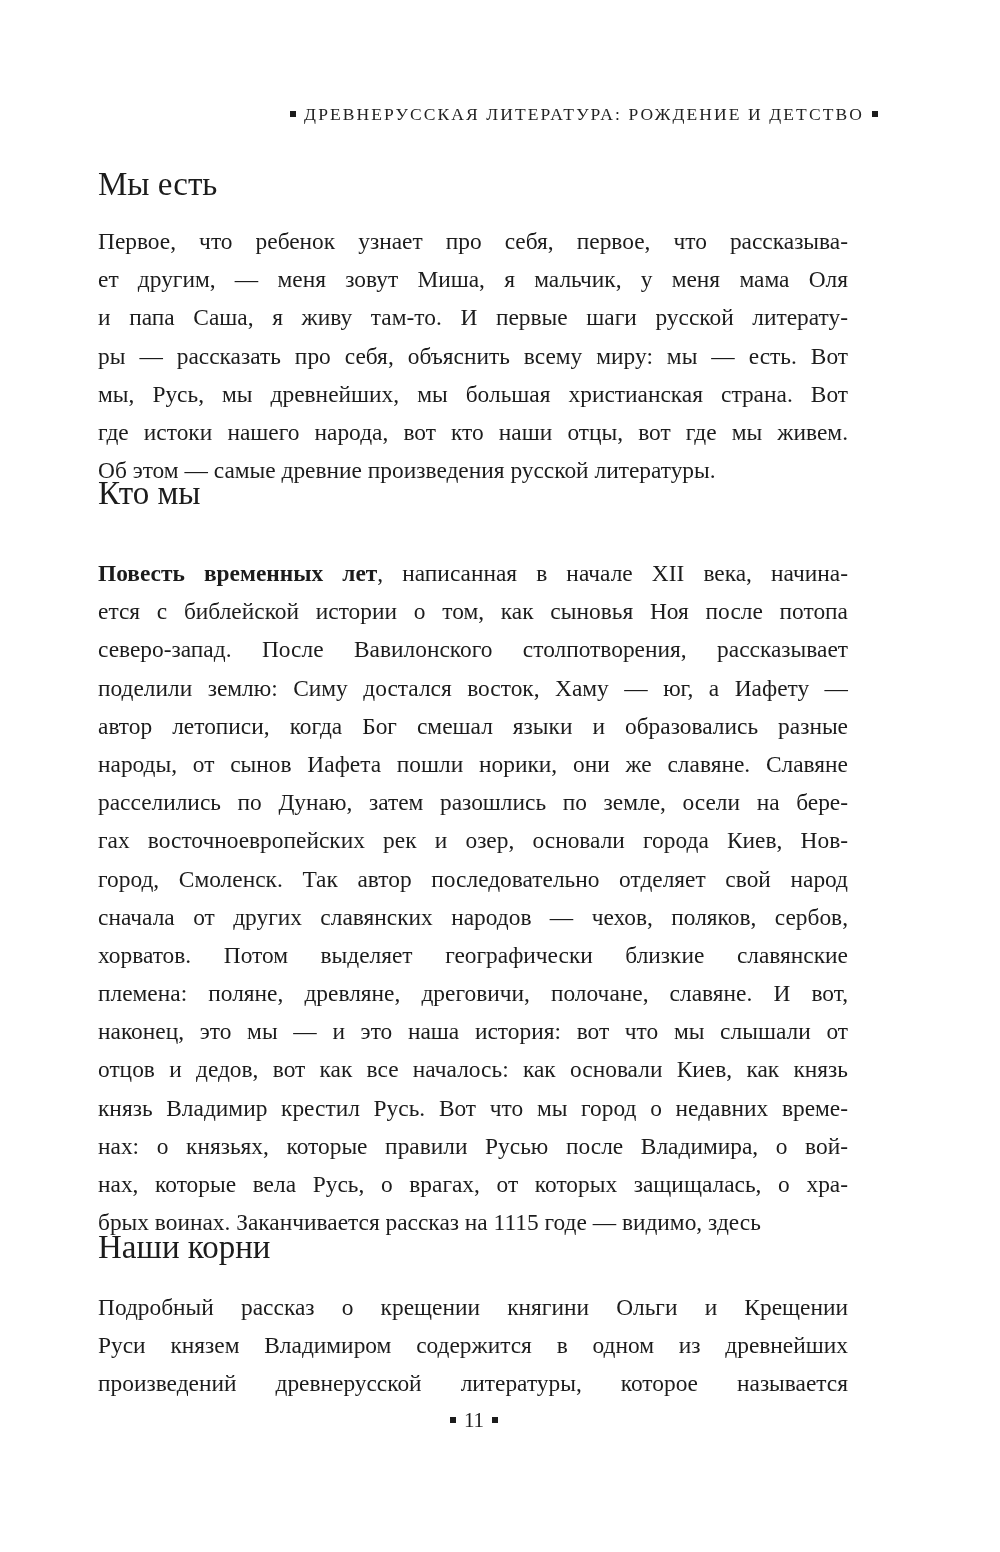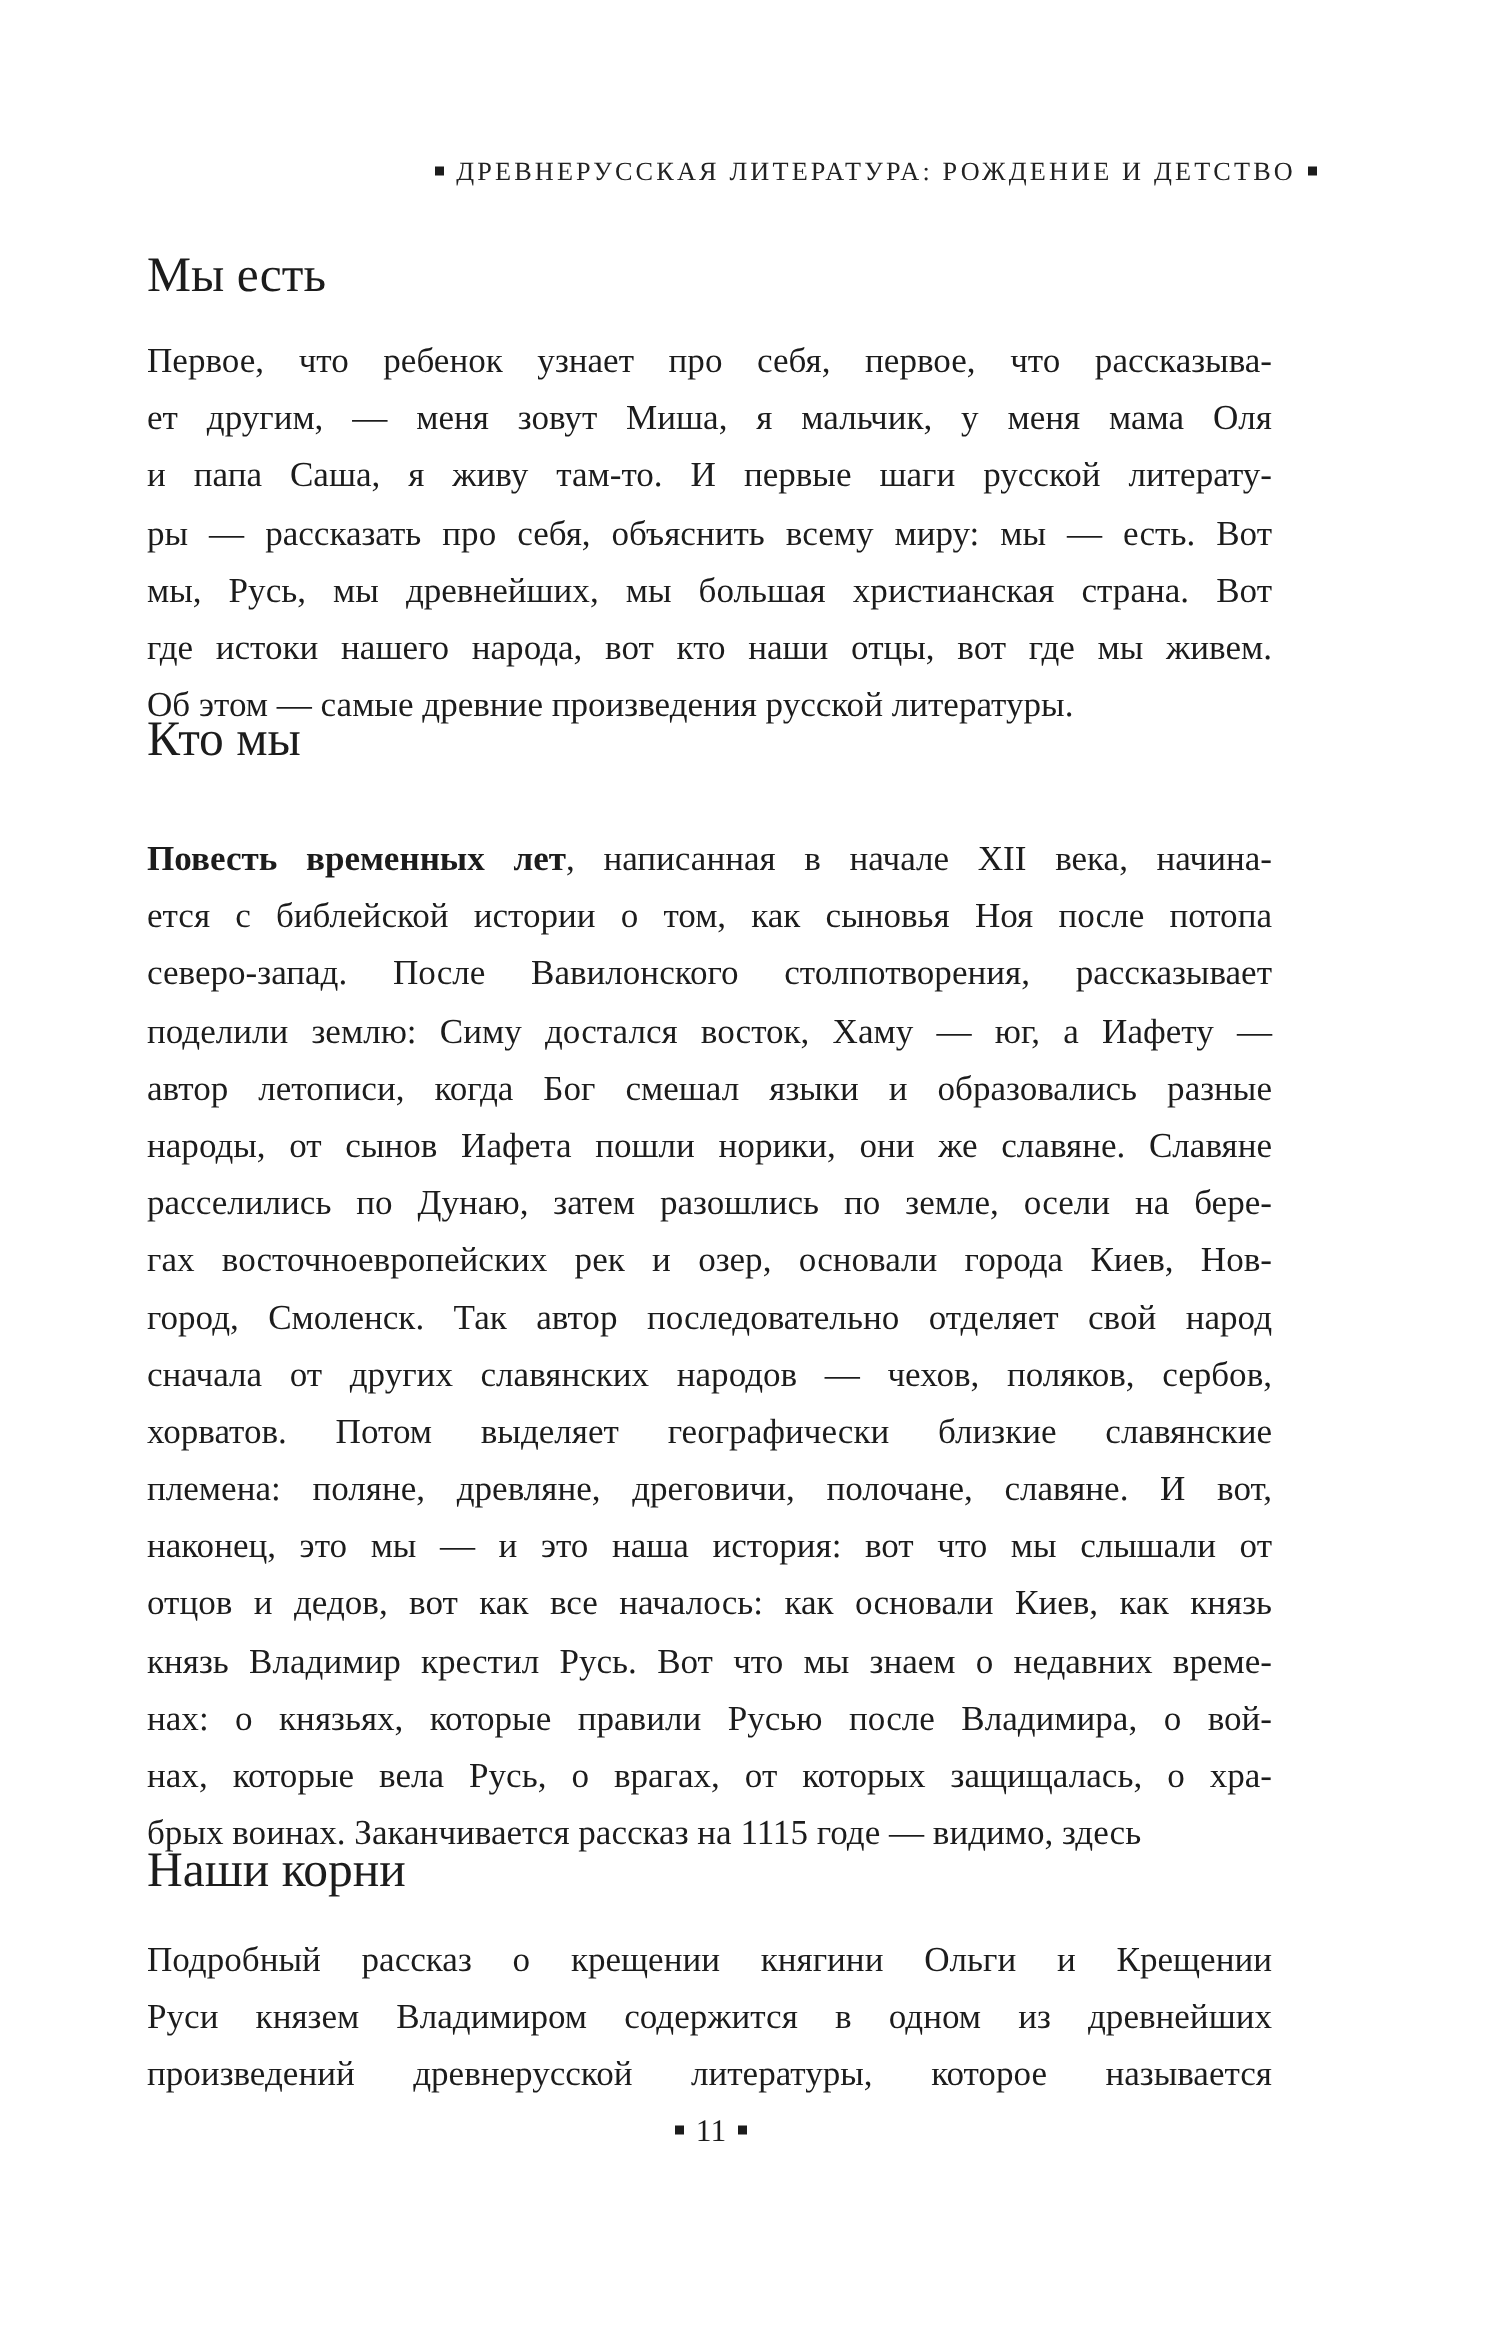--- a/index.html
+++ b/index.html
@@ -114,21 +114,21 @@
     <span class="line" style="white-space: normal;">автор летописи, когда Бог смешал языки и образовались разные</span>
     <span class="line" style="white-space: normal;">народы, от сынов Иафета пошли норики, они же славяне. Славяне</span>
     <span class="line" style="white-space: normal;">расселились по Дунаю, затем разошлись по земле, осели на бере-</span>
     <span class="line" style="white-space: normal;">гах восточноевропейских рек и озер, основали города Киев, Нов-</span>
     <span class="line" style="white-space: normal;">город, Смоленск. Так автор последовательно отделяет свой народ</span>
     <span class="line" style="white-space: normal;">сначала от других славянских народов — чехов, поляков, сербов,</span>
     <span class="line" style="white-space: normal;">хорватов. Потом выделяет географически близкие славянские</span>
     <span class="line" style="white-space: normal;">племена: поляне, древляне, дреговичи, полочане, славяне. И вот,</span>
     <span class="line" style="white-space: normal;">наконец, это мы — и это наша история: вот что мы слышали от</span>
     <span class="line" style="white-space: normal;">отцов и дедов, вот как все началось: как основали Киев, как князь</span>
-    <span class="line" style="white-space: normal;">князь Владимир крестил Русь. Вот что мы знаем о недавних време-</span>
+    <span class="line" style="white-space: normal;">князь Владимир крестил Русь. Вот что мы город о недавних време-</span>
     <span class="line" style="white-space: normal;">нах: о князьях, которые правили Русью после Владимира, о вой-</span>
     <span class="line" style="white-space: normal;">нах, которые вела Русь, о врагах, от которых защищалась, о хра-</span>
     <span class="line last" style="white-space: normal;">брых воинах. Заканчивается рассказ на 1115 годе — видимо, здесь</span>
   </div>
 
   <h2 style="top:1227px;">Наши корни</h2>
   <div class="para" style="top:1288px;">
     <span class="line" style="white-space: normal;">Подробный рассказ о крещении княгини Ольги и Крещении</span>
     <span class="line" style="white-space: normal;">Руси князем Владимиром содержится в одном из древнейших</span>
     <span class="line" style="white-space: normal;">произведений древнерусской литературы, которое называется</span>

